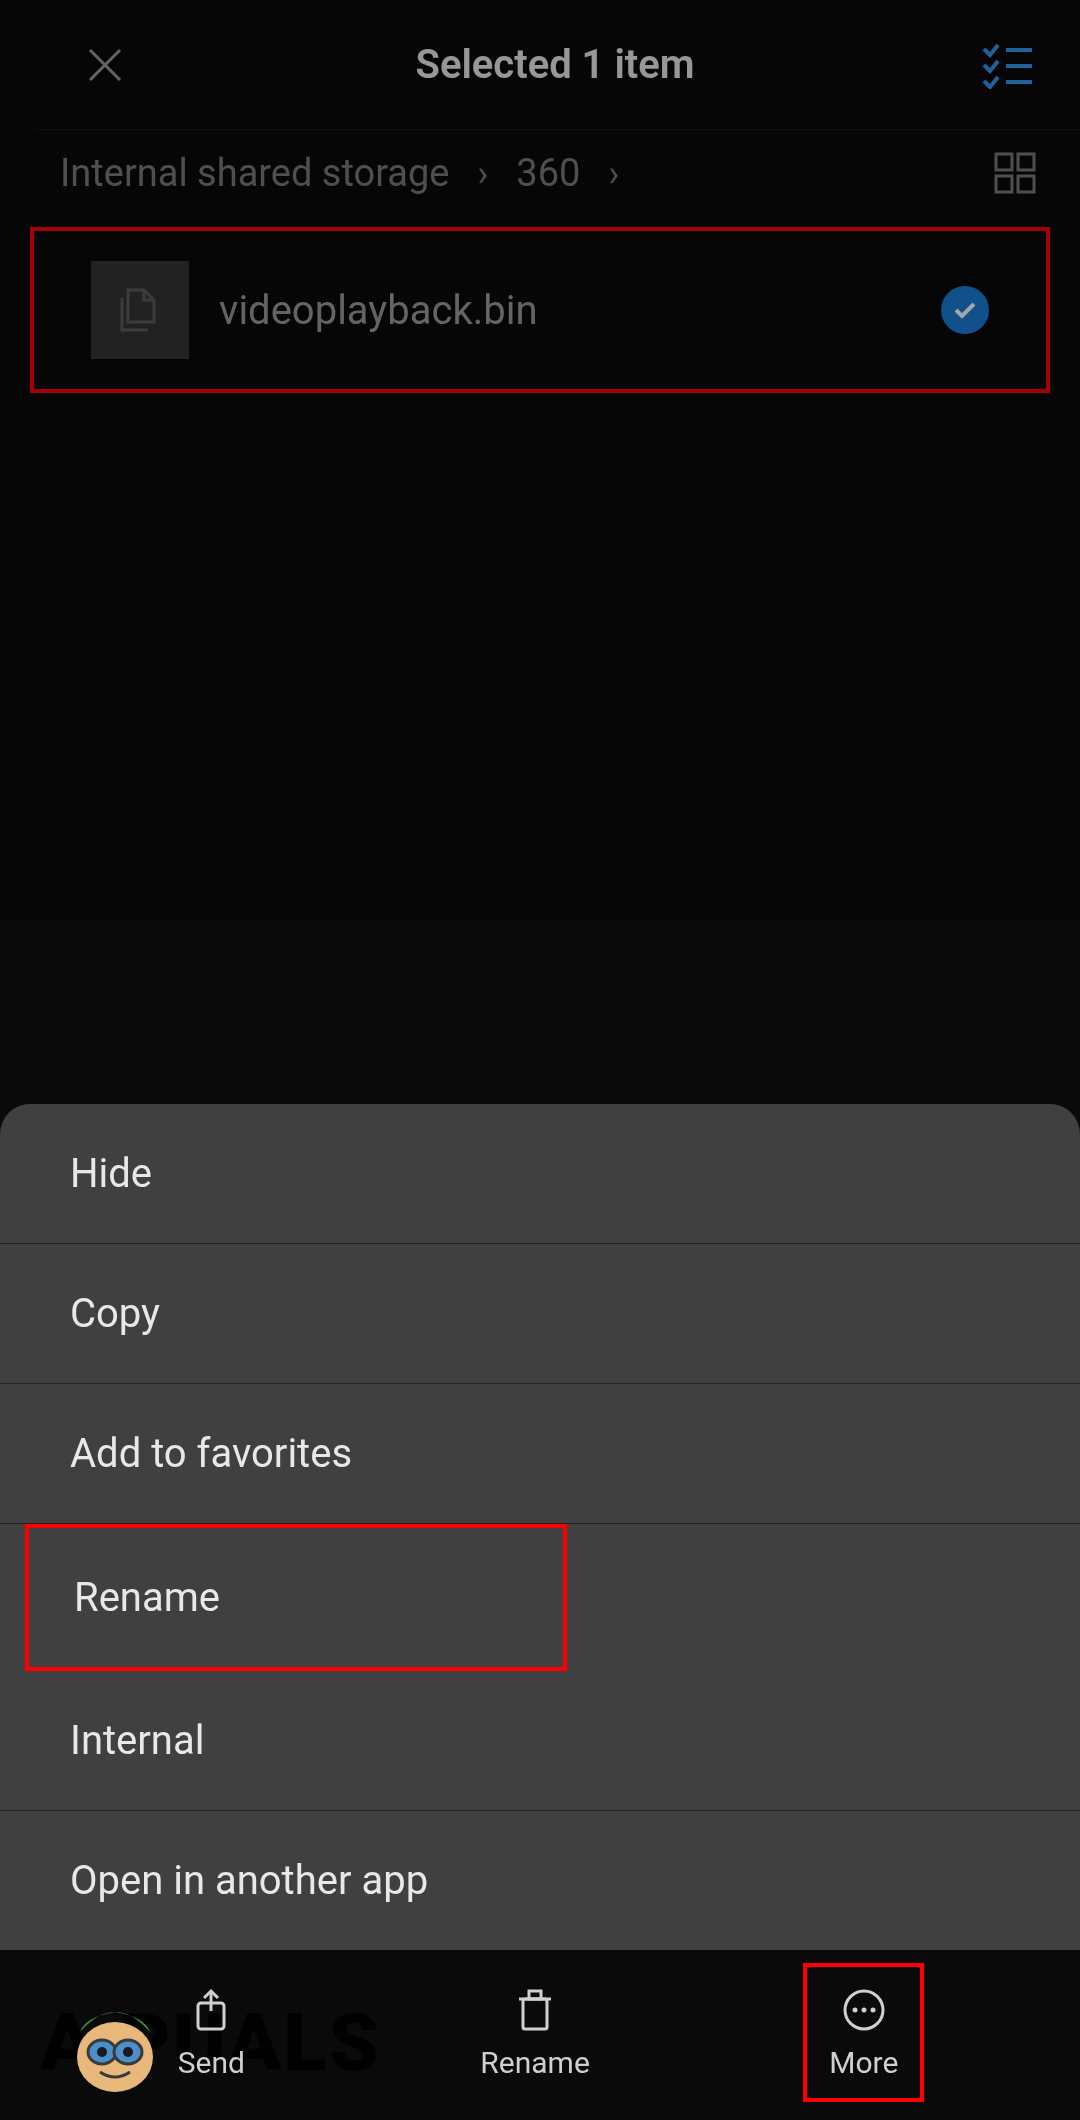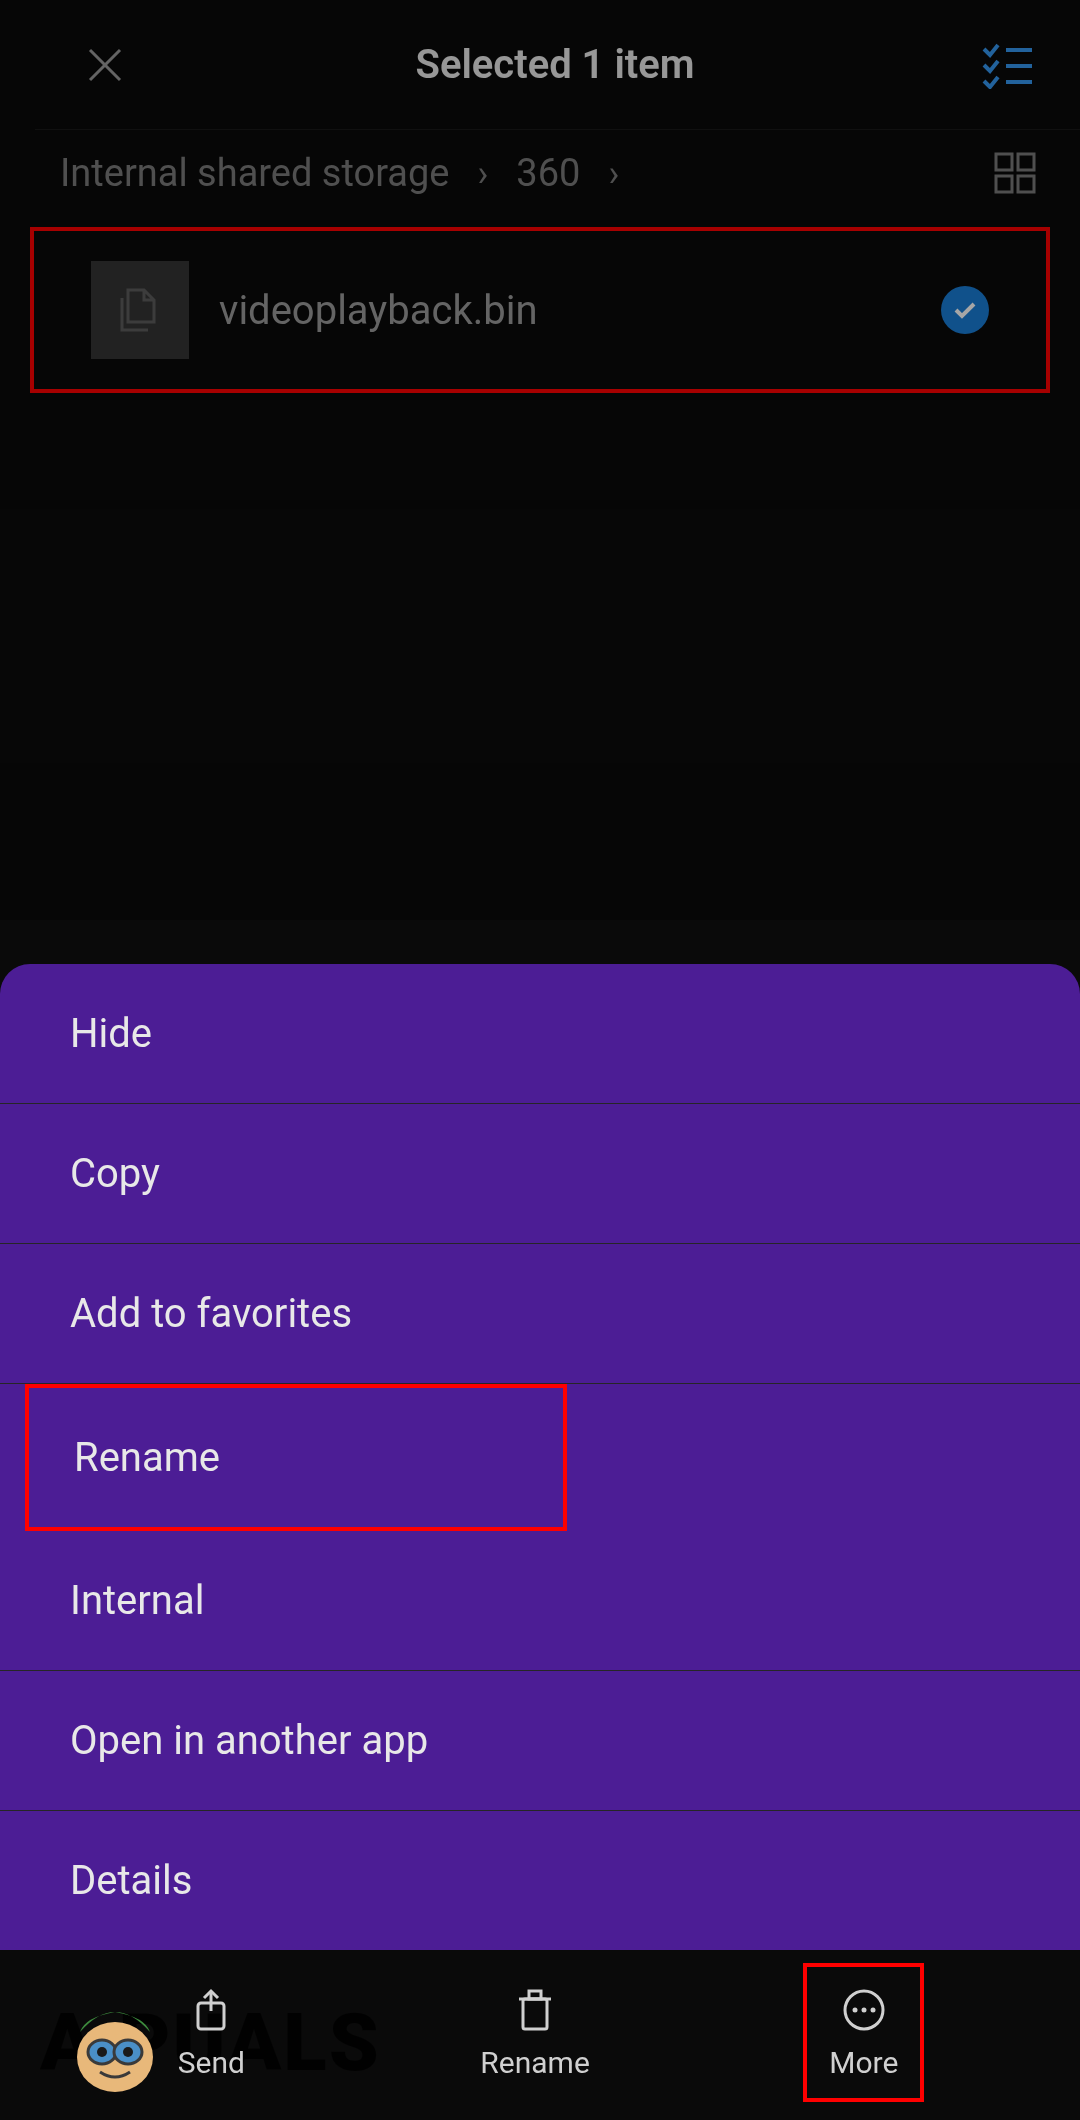--- a/index.html
+++ b/index.html
@@ -144,21 +144,21 @@
       align-items: center;
       justify-content: center;
     }
     
     
     .bottom-sheet {
       position: absolute;
       bottom: 170px;
       left: 0;
       width: 100%;
-      background-color: #4c1d95;
+      background-color: #404040;
       border-top-left-radius: 30px;
       border-top-right-radius: 30px;
       z-index: 10;
     }
     
     .sheet-item {
       padding: 46px 70px;
       font-size: 40px;
       color: #e8e8e8;
       border-bottom: 1px solid #262626;
@@ -293,21 +293,20 @@
   </div>
 </div>
 
 <div class="bottom-sheet">
   <div class="sheet-item">Hide</div>
   <div class="sheet-item">Copy</div>
   <div class="sheet-item">Add to favorites</div>
   <div class="sheet-item highlighted">Rename</div>
   <div class="sheet-item">Internal</div>
   <div class="sheet-item">Open in another app</div>
-  <div class="sheet-item">Details</div>
 </div>
 
 <div class="watermark-text">A  PUALS</div>
 
 <svg class="avatar-img" width="110" height="130" viewBox="0 0 110 130">
   <ellipse cx="55" cy="85" rx="38" ry="35" fill="#e8b87a"></ellipse>
   <path d="M 20 60 Q 55 20 90 60 Q 85 45 55 40 Q 25 45 20 60 Z" fill="#3d8b3d"></path>
   <ellipse cx="42" cy="80" rx="14" ry="12" fill="#4a8fc7" stroke="#3a3a3a" stroke-width="3"></ellipse>
   <ellipse cx="68" cy="80" rx="14" ry="12" fill="#4a8fc7" stroke="#3a3a3a" stroke-width="3"></ellipse>
   <circle cx="42" cy="80" r="5" fill="#1a1a1a"></circle>

